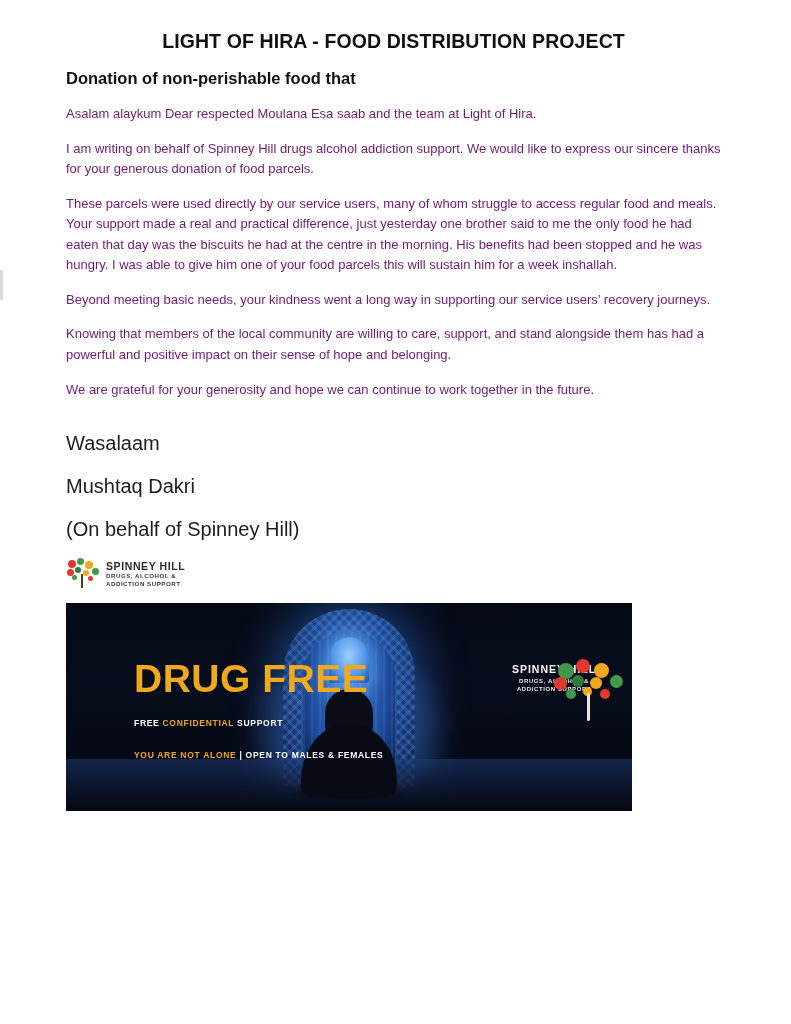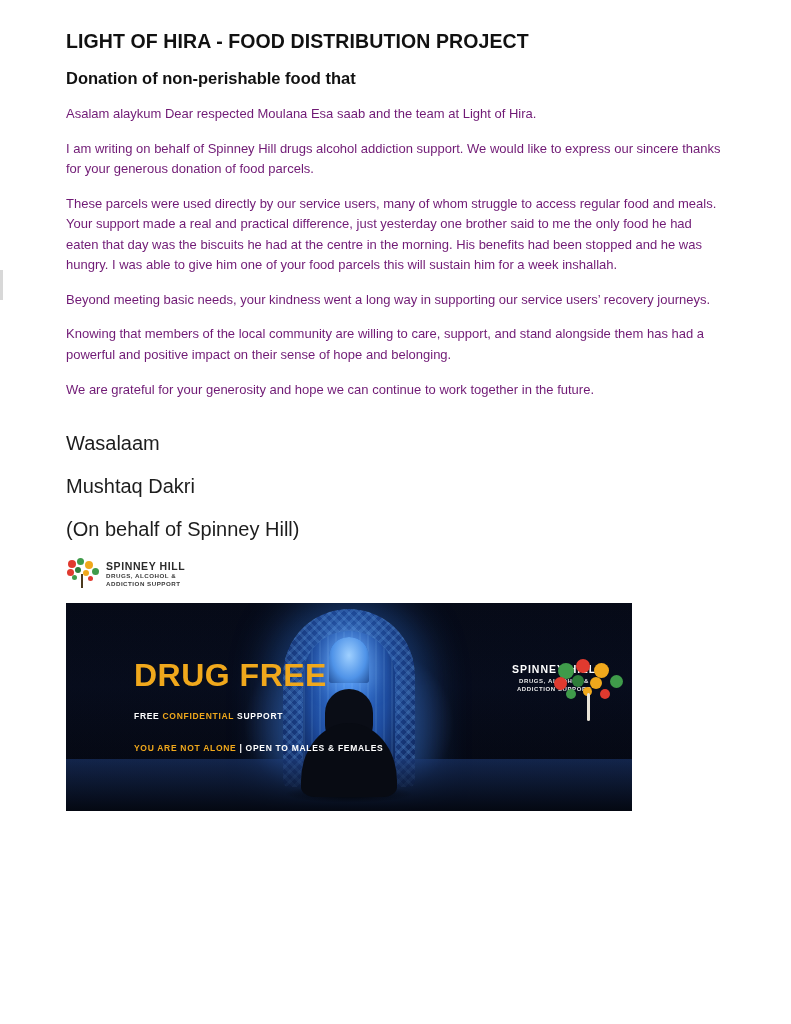--- a/index.html
+++ b/index.html
@@ -28,20 +28,21 @@
     top: 30px;
     width: 655px;
   }
   .doc-title {
     font-size: 19.5px;
     font-weight: bold;
     letter-spacing: 0.1px;
     margin: 0 0 16px 0;
     line-height: 1.2;
     color: #111;
+    text-align: center;
   }
   .doc-subtitle {
     font-size: 16.5px;
     font-weight: bold;
     margin: 0 0 15px 0;
     line-height: 1.2;
     color: #111;
   }
   p.para {
     font-size: 13px;
@@ -201,21 +202,21 @@
     height: 18px;
     background: radial-gradient(ellipse at 50% 50%, rgba(0,0,0,0.85), rgba(0,0,0,0) 70%);
   }
   .poster-left {
     position: absolute;
     left: 68px;
     top: 56px;
     width: 250px;
   }
   .pl-1 {
-    font-size: 32px;
+    font-size: 39px;
     font-weight: bold;
     letter-spacing: 0.5px;
     line-height: 1;
     color: #f0a81c;
     font-family: "Liberation Sans", sans-serif;
   }
   .pl-2 {
     font-size: 33px;
     font-weight: bold;
     letter-spacing: 0.5px;

